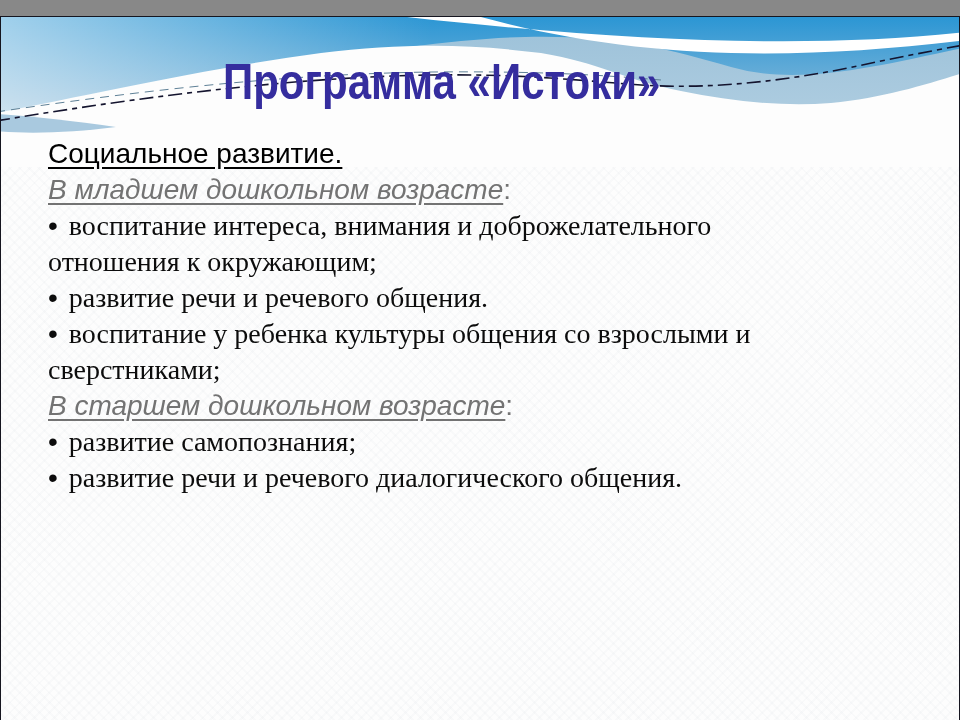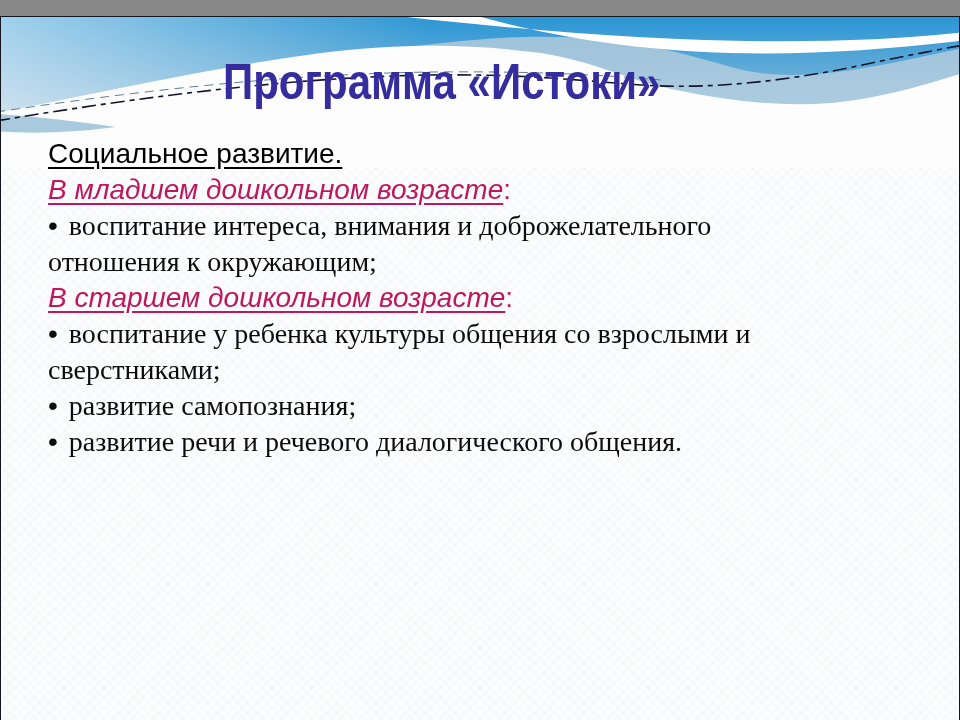--- a/index.html
+++ b/index.html
@@ -48,21 +48,21 @@
     font-size:28px;
     line-height:36px;
     color:#0C0C0C;
   }
   .body-line{min-height:36px;}
   .section-heading{
     color:#000000;
     text-decoration:underline;
     text-underline-offset:4px;
   }
-  .subheading-wrap{color:#be185d;}
+  .subheading-wrap{color:#737373;}
   .subheading{
     font-style:italic;
     text-decoration:underline;
     text-underline-offset:4px;
   }
   .subheading-suffix{font-style:normal;text-decoration:none;}
   .bullet-line{display:block;}
   .bullet-glyph{display:inline;margin-right:11px;}
   .bullet-text{white-space:pre-line;font-family:Liberation Serif, serif;}
 </style>
@@ -113,28 +113,31 @@
 
     <div class="body-line subheading-wrap">
       <span class="subheading">В младшем дошкольном возрасте</span><span class="subheading-suffix">:</span>
     </div>
 
     <div class="body-line bullet-line">
       <span class="bullet-glyph">•</span><span class="bullet-text">воспитание интереса, внимания и доброжелательного
 отношения к окружающим;</span>
     </div>
 
-
-    <div class="body-line subheading-wrap">
-      <span class="subheading">В старшем дошкольном возрасте</span><span class="subheading-suffix">:</span>
+    <div class="body-line bullet-line">
+      <span class="bullet-glyph">•</span><span class="bullet-text">развитие речи и речевого общения.</span>
     </div>
 
     <div class="body-line bullet-line">
       <span class="bullet-glyph">•</span><span class="bullet-text">воспитание у ребенка культуры общения со взрослыми и
 сверстниками;</span>
+    </div>
+
+    <div class="body-line subheading-wrap">
+      <span class="subheading">В старшем дошкольном возрасте</span><span class="subheading-suffix">:</span>
     </div>
 
 
     <div class="body-line bullet-line">
       <span class="bullet-glyph">•</span><span class="bullet-text">развитие самопознания;</span>
     </div>
 
 
     <div class="body-line bullet-line">
       <span class="bullet-glyph">•</span><span class="bullet-text">развитие речи и речевого диалогического общения.</span>

